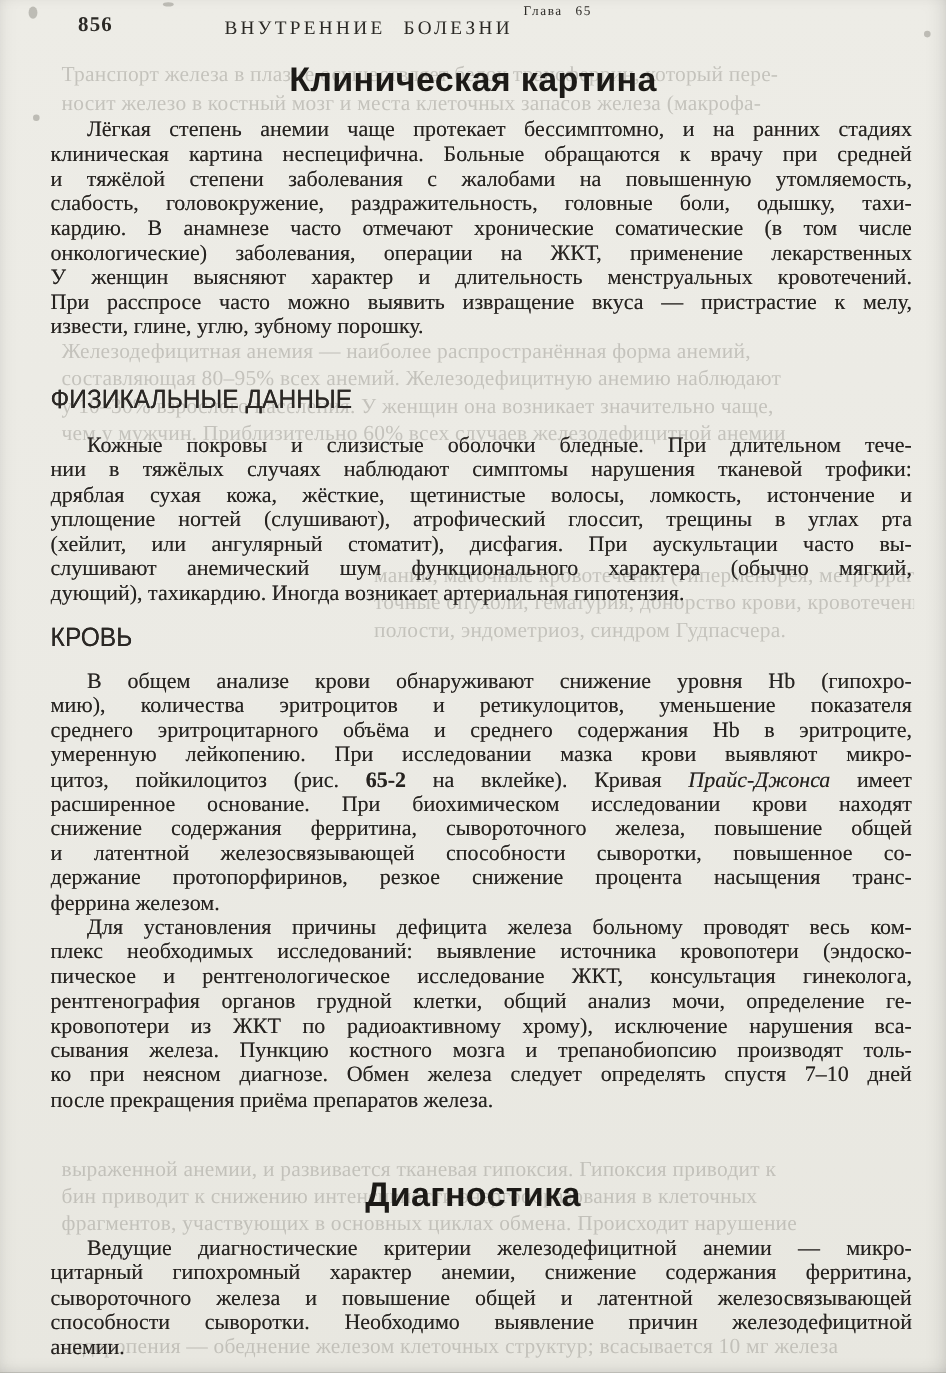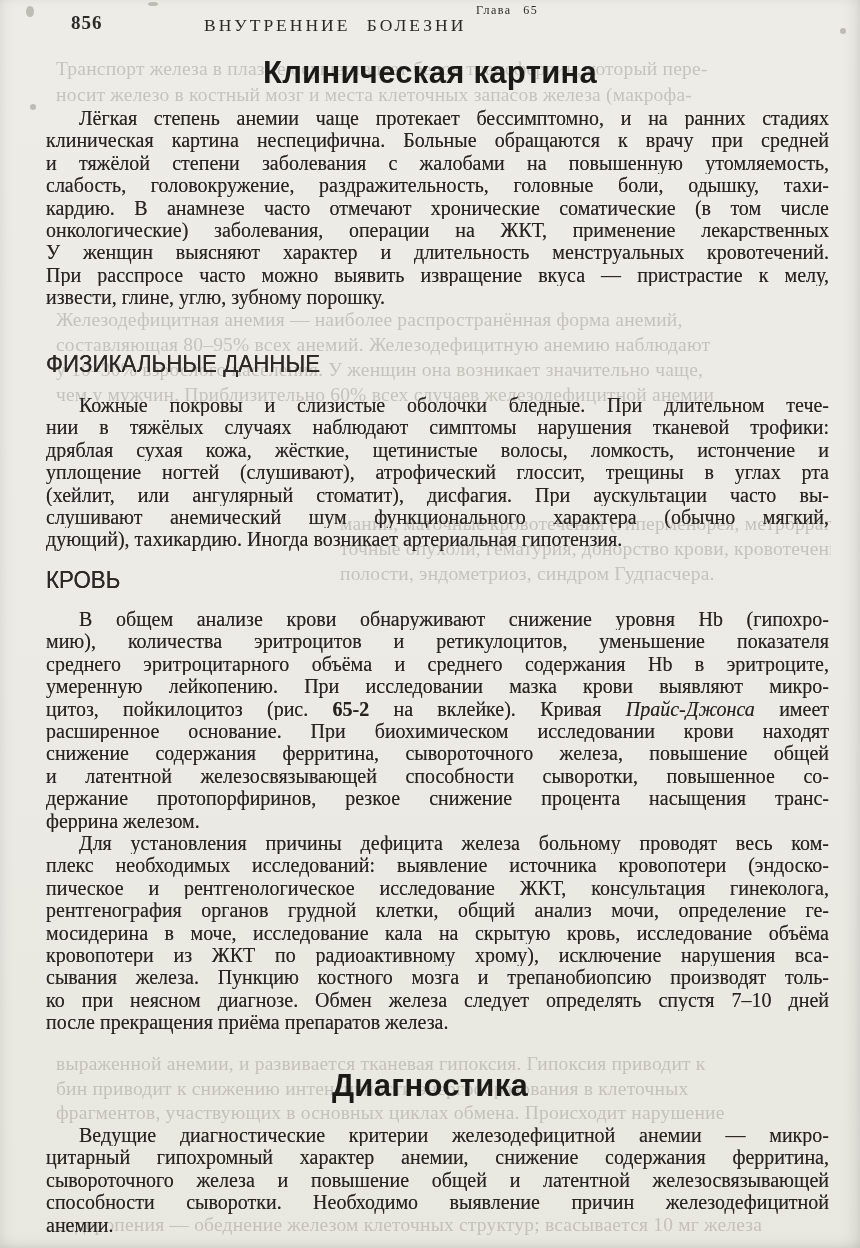--- a/index.html
+++ b/index.html
@@ -125,21 +125,20 @@
         <div class="line j">снижение содержания ферритина, сывороточного железа, повышение общей</div>
         <div class="line j">и латентной железосвязывающей способности сыворотки, повышенное со-</div>
         <div class="line j">держание протопорфиринов, резкое снижение процента насыщения транс-</div>
         <div class="line last">феррина железом.</div>
       </div>
       <div class="para" style="top: 832px;">
         <div class="line j first">Для установления причины дефицита железа больному проводят весь ком-</div>
         <div class="line j">плекс необходимых исследований: выявление источника кровопотери (эндоско-</div>
         <div class="line j">пическое и рентгенологическое исследование ЖКТ, консультация гинеколога,</div>
         <div class="line j">рентгенография органов грудной клетки, общий анализ мочи, определение ге-</div>
-        <div class="line j">мосидерина в моче, исследование кала на скрытую кровь, исследование объёма</div>
         <div class="line j">кровопотери из ЖКТ по радиоактивному хрому), исключение нарушения вса-</div>
         <div class="line j">сывания железа. Пункцию костного мозга и трепанобиопсию производят толь-</div>
         <div class="line j">ко при неясном диагнозе. Обмен железа следует определять спустя 7–10 дней</div>
         <div class="line last">после прекращения приёма препаратов железа.</div>
       </div>
       <div class="h1" style="top: 1072px;">Диагностика</div>
       <div class="para" style="top: 1124px;">
         <div class="line j first">Ведущие диагностические критерии железодефицитной анемии — микро-</div>
         <div class="line j">цитарный гипохромный характер анемии, снижение содержания ферритина,</div>
         <div class="line j">сывороточного железа и повышение общей и латентной железосвязывающей</div>

